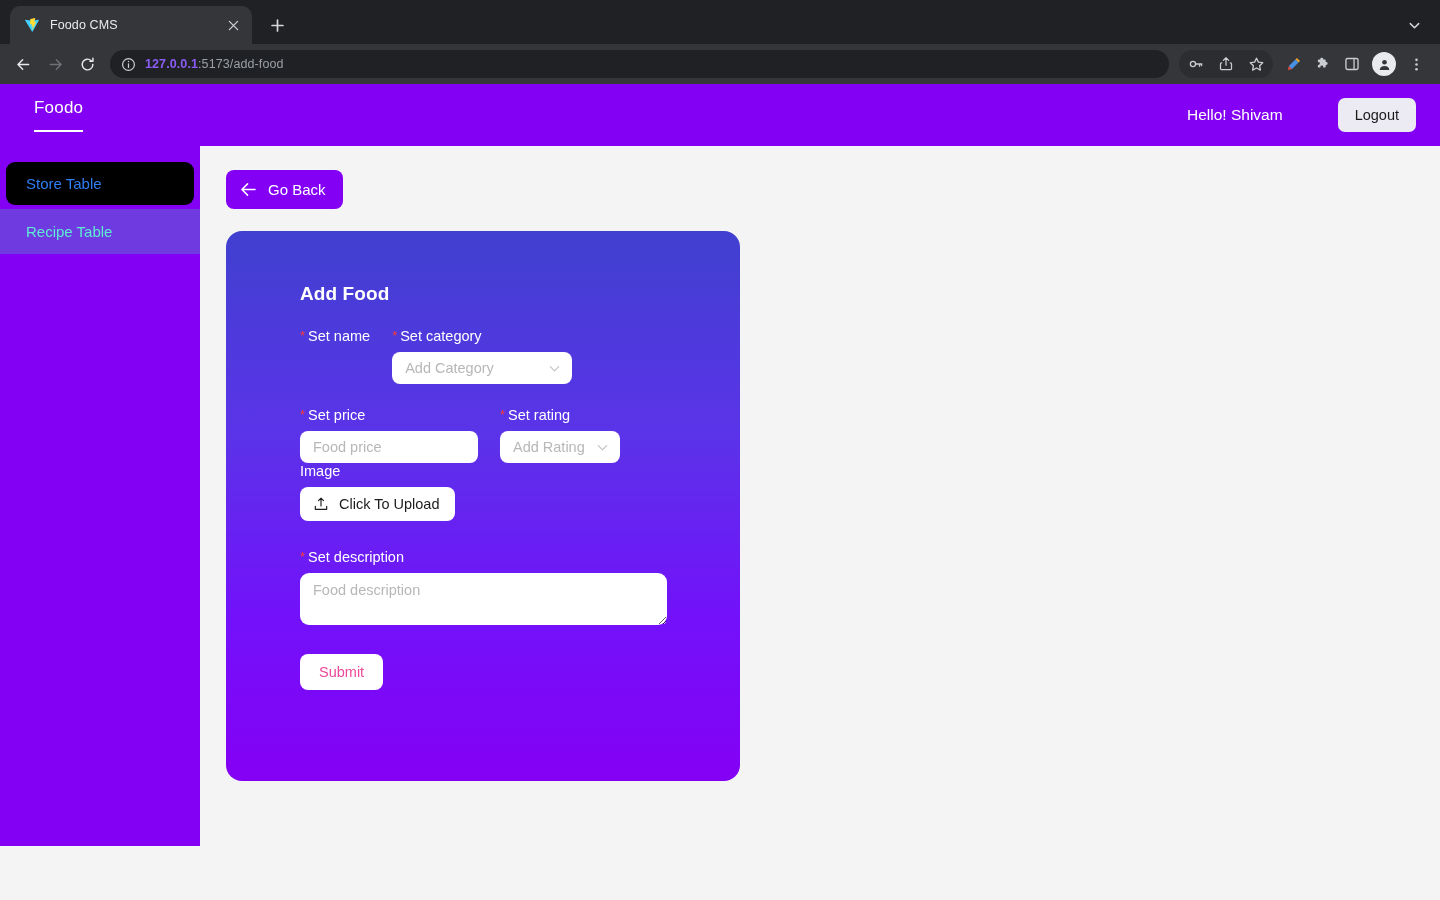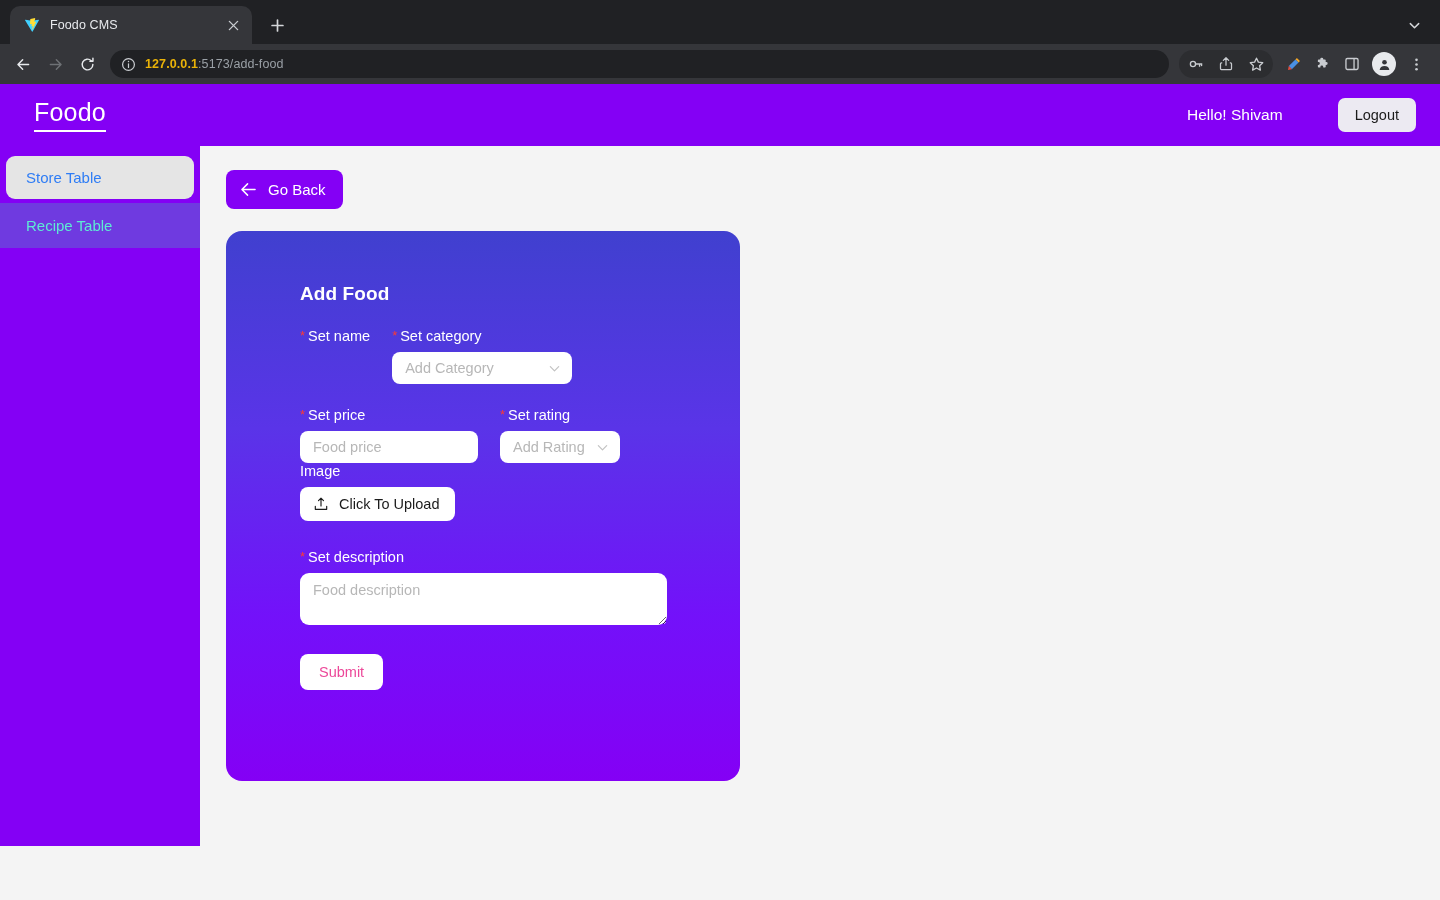--- a/index.html
+++ b/index.html
@@ -52,21 +52,21 @@
   }
   .nav-btn.disabled { color: #6e7175; }
   .omnibox {
     flex: 1 1 auto; height: 28px; background: #202124; border-radius: 14px;
     display: flex; align-items: center; gap: 9px; padding: 0 12px 0 11px;
     margin: 0 8px 0 6px; min-width: 0;
   }
   .omnibox-icon { width: 15px; height: 15px; flex: 0 0 15px; color: #c9ccd0; }
   .url { font-size: 12.5px; color: #9aa0a6; white-space: nowrap; overflow: hidden;
          text-overflow: ellipsis; letter-spacing: .1px; }
-  .url b { color: #eab308; font-weight: 700; }
+  .url b { color: #8b5cf6; font-weight: 700; }
   .tb-right { display: flex; align-items: center; gap: 1px; }
   .tb-pill {
     display: flex; align-items: center; gap: 2px; background: #2c2d30;
     border-radius: 15px; height: 28px; padding: 0 3px; margin-right: 6px;
   }
   .tb-icon {
     width: 28px; height: 28px; border-radius: 50%; color: #c9ccd0;
     display: flex; align-items: center; justify-content: center; flex: 0 0 28px;
   }
   .avatar-btn {
@@ -76,43 +76,43 @@
 
   
   .page { flex: 1 1 auto; display: flex; flex-direction: column; background: #f4f4f4; min-height: 0; }
 
   .appbar {
     height: 62px; flex: 0 0 62px; background: #8400f5;
     display: flex; align-items: center; justify-content: space-between;
     padding: 0 24px 0 34px;
   }
   .brand {
-    color: #ffffff; font-size: 25px; font-weight: 400; letter-spacing: .2px;
-    border-bottom: 2px solid #ffffff; line-height: 1.18; padding-bottom: 2px;
+    color: #ffffff; font-size: 17px; font-weight: 400; letter-spacing: .2px;
+    border-bottom: 2px solid #ffffff; line-height: 1.18; padding-bottom: 12px;
   }
   .appbar-right { display: flex; align-items: center; gap: 55px; justify-content: space-between; }
   .greeting { color: #ffffff; font-size: 15.5px; }
   .logout-btn {
     background: #eceaf2; color: #1b1b1b; border: none; border-radius: 7px;
     font-size: 14.5px; font-family: inherit; padding: 9px 17px; cursor: pointer;
   }
 
   .body-row { flex: 1 1 auto; display: flex; min-height: 0; }
 
   .sidebar {
     width: 200px; flex: 0 0 200px; background: #8400f5;
     display: flex; flex-direction: column; padding-top: 4px;
   }
   .side-item {
     font-size: 15px; padding: 14px 0 14px 26px; color: #5eead4; cursor: pointer;
     background: #6f3ae0;
   }
   .side-item.active {
-    background: #e5e5e5; color: #2f7df5; border-radius: 9px;
-    margin: 6px 6px 4px 6px; padding: 13px 0 13px 20px;
+    background: #000000; color: #2f7df5; border-radius: 9px;
+    margin: 12px 6px 4px 6px; padding: 13px 0 13px 20px;
   }
   .sidebar-fill { flex: 1 1 auto; }
 
   .content { flex: 1 1 auto; padding: 24px 0 0 26px; min-width: 0; }
 
   .goback {
     display: inline-flex; align-items: center; gap: 11px;
     background: #8400f5; color: #ffffff; border: none; border-radius: 8px;
     font-size: 15px; font-family: inherit; padding: 11px 17px 11px 14px; cursor: pointer;
   }

